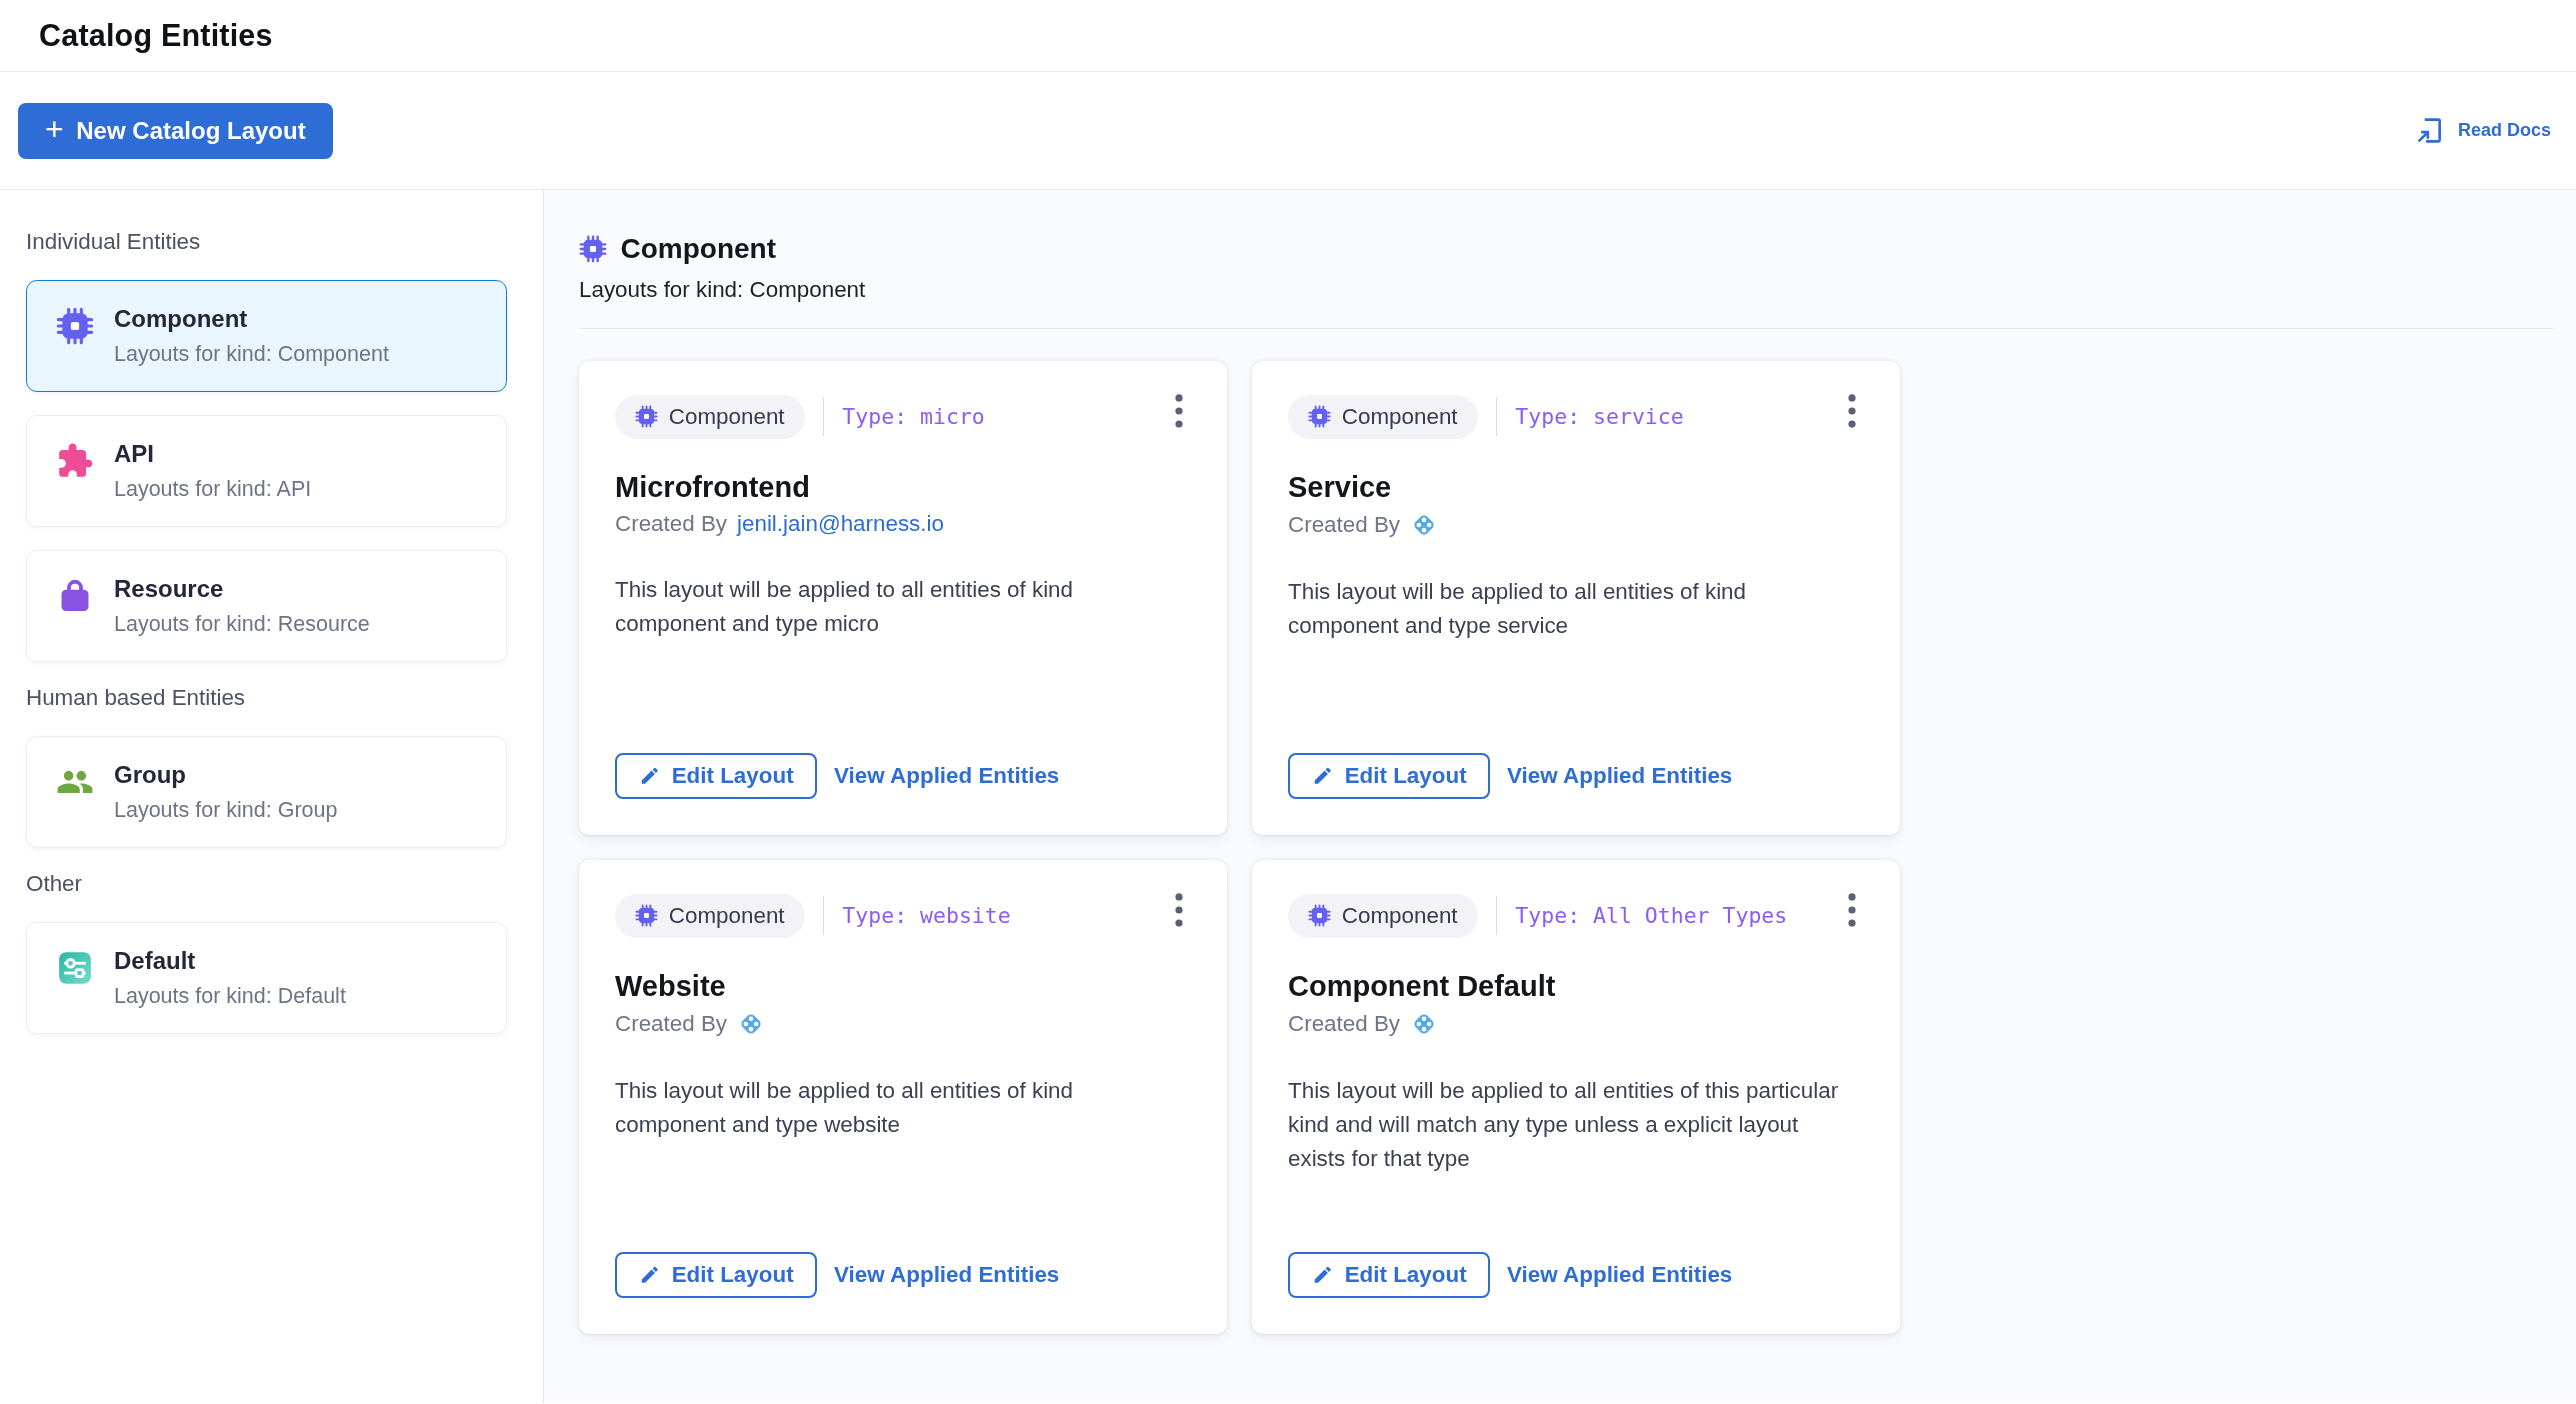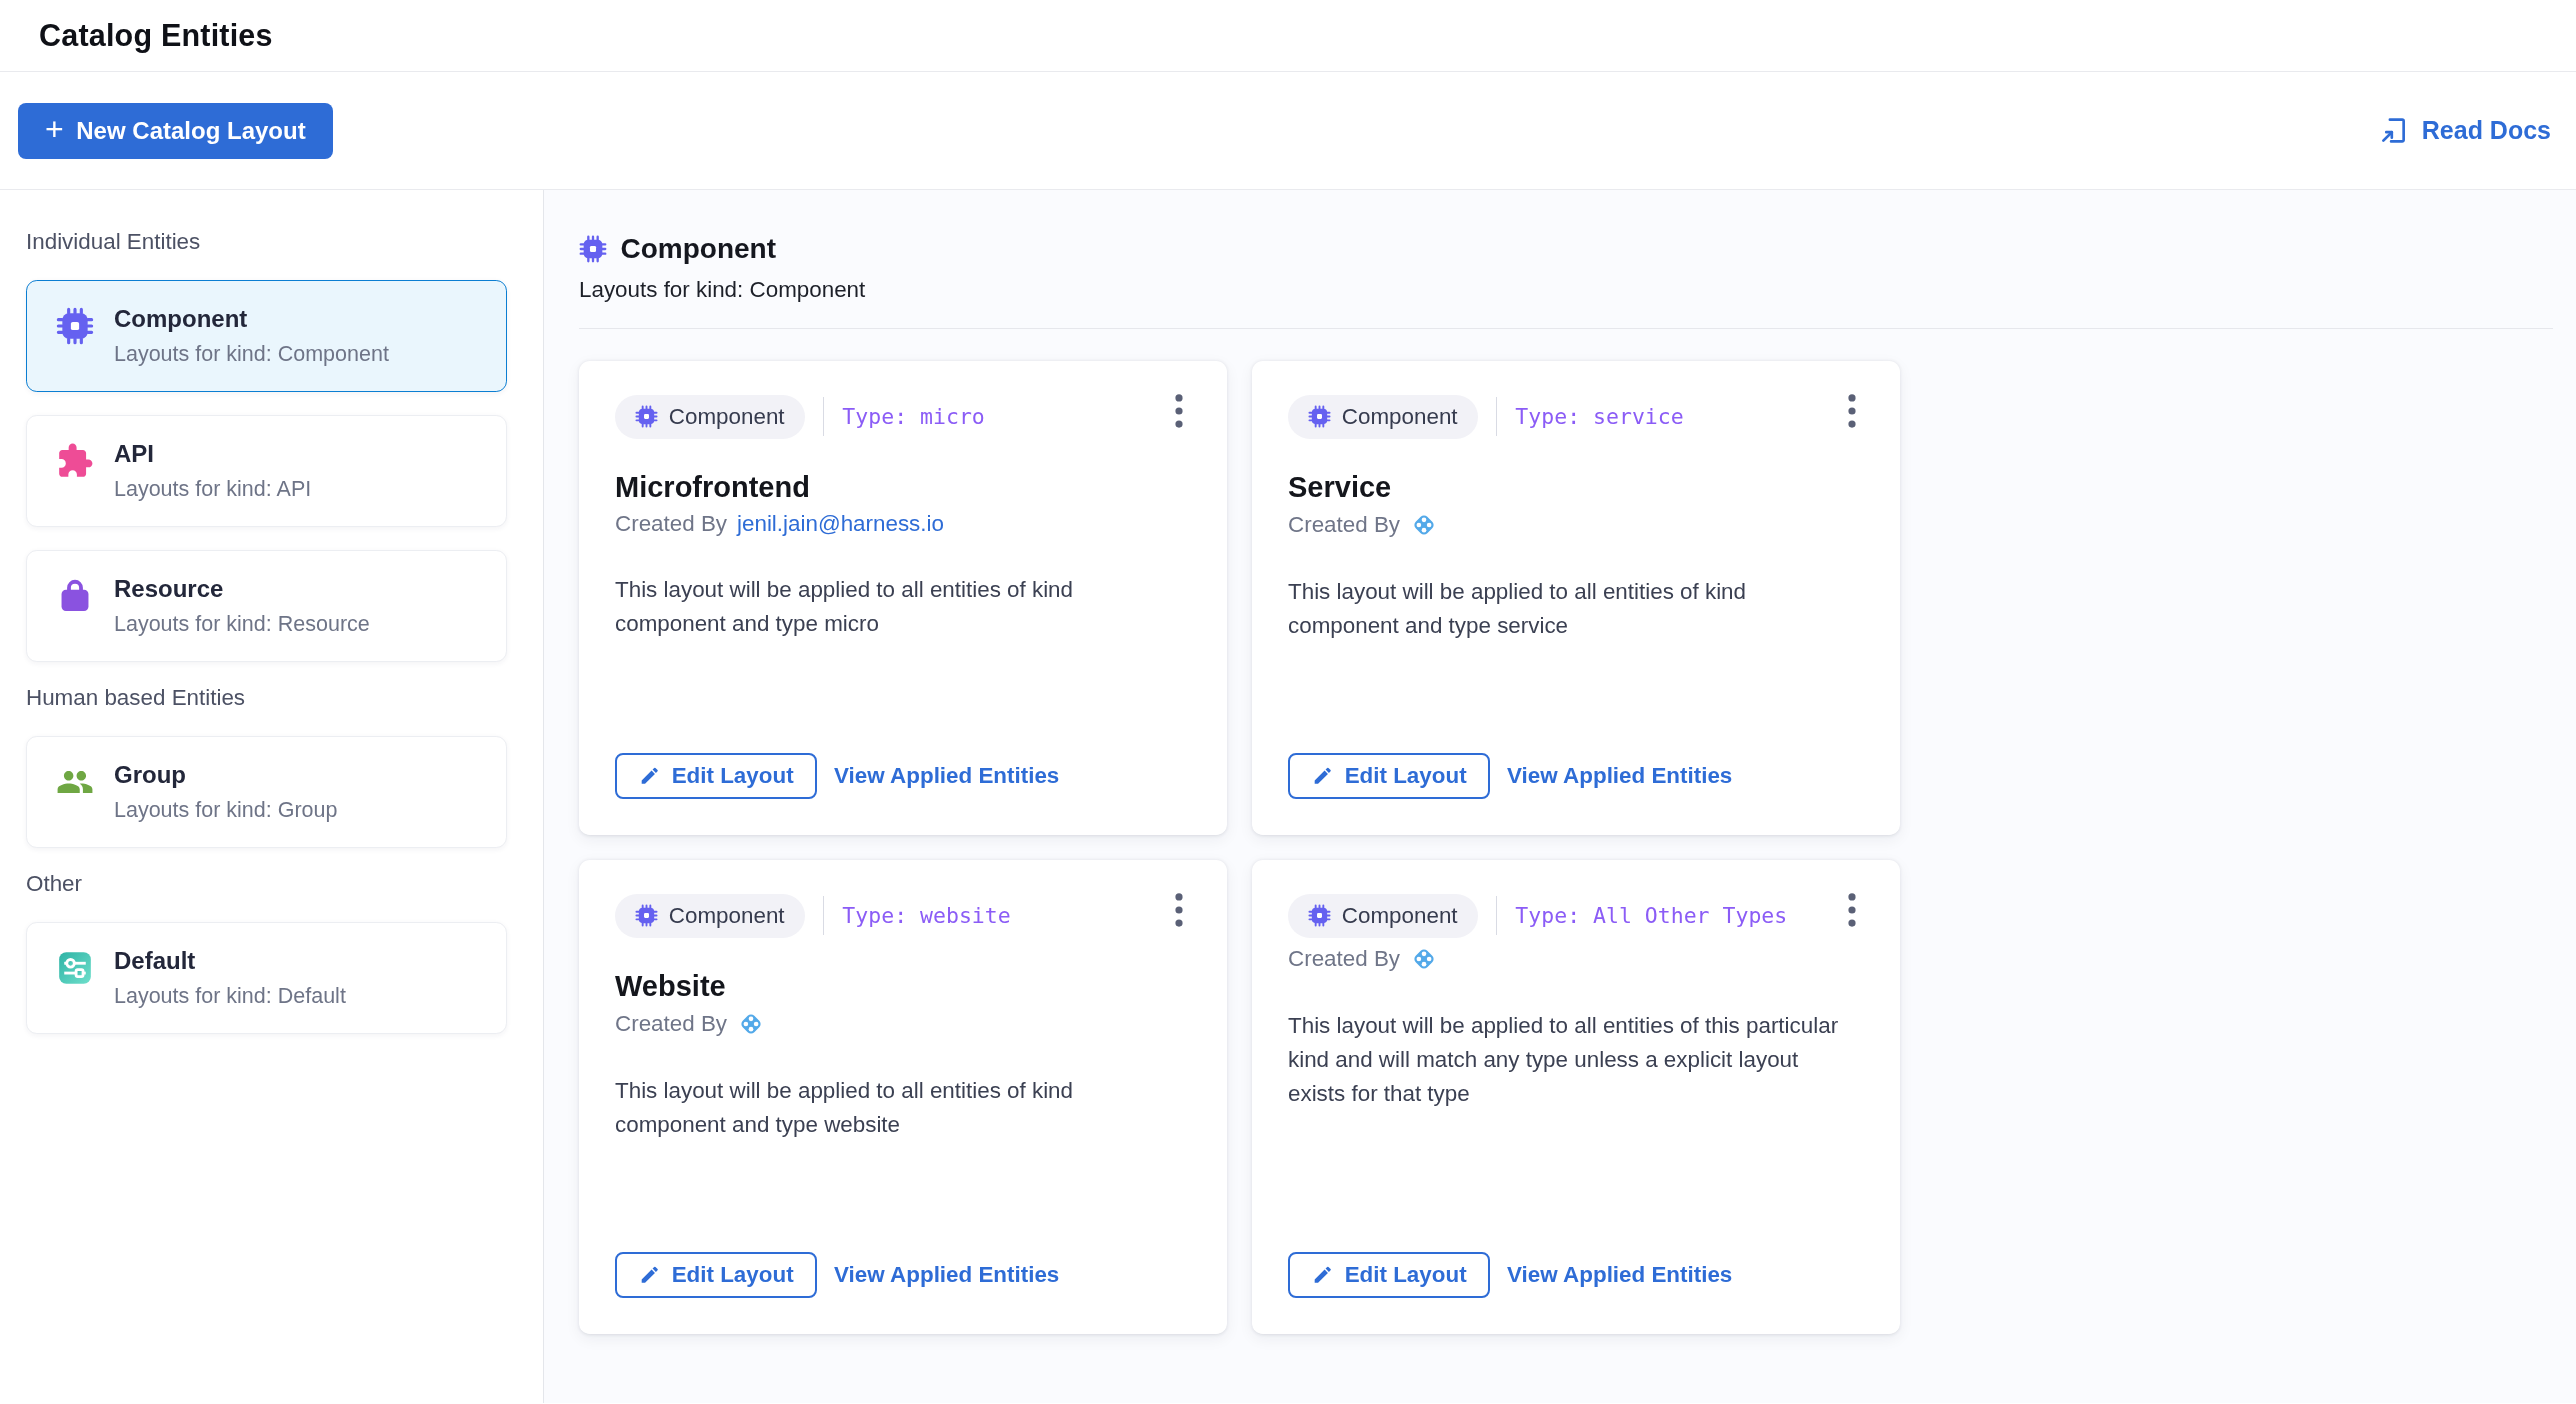--- a/index.html
+++ b/index.html
@@ -24,21 +24,21 @@
   }
   .btn-primary {
     display:inline-flex; align-items:center; gap:12.6px;
     background:#2e6cd6; color:#fff; font-family:inherit;
     font-size:24px; font-weight:700; border:none; border-radius:8px;
     height:56px; padding:0 27px; cursor:pointer;
   }
   .btn-primary .plus { font-size:32px; font-weight:400; line-height:1; margin-top:-2.7px; }
   .read-docs {
     display:inline-flex; align-items:center; gap:14px;
-    color:#2e6cd6; font-size:25px; font-weight:700; text-decoration:none; cursor:pointer;
+    color:#2e6cd6; font-size:18px; font-weight:700; text-decoration:none; cursor:pointer;
   }
   .read-docs svg { width:29px; height:29px; }
 
   
   .content { display:flex; height:1213px; }
 
   .sidebar {
     width:544px; min-width:544px; background:#fff;
     border-right:1.8px solid #e4e6eb; padding:39px 0 0 26px;
   }
@@ -396,20 +396,21 @@
       <button class="kebab">
         <svg viewBox="0 0 12 44">
           <g fill="#5a6076">
                     <circle cx="6" cy="6" r="4.4"></circle>
                     <circle cx="6" cy="22" r="4.4"></circle>
                     <circle cx="6" cy="38" r="4.4"></circle>
                   </g>
         </svg>
       </button>
     </div>
+    <h3 class="card-title">Component Default</h3>
     <div class="created-row">
       <span class="created-label">Created By</span>
 
       <svg class="harness-ic" viewBox="0 0 24 24">
         <rect x="5" y="5" width="14" height="14" rx="4" fill="#53a9e9" transform="rotate(45 12 12)"></rect>
         <g fill="#fff">
                   <circle cx="12" cy="7.6" r="2"></circle>
                   <circle cx="12" cy="16.4" r="2"></circle>
                   <circle cx="7.6" cy="12" r="2"></circle>
                   <circle cx="16.4" cy="12" r="2"></circle>

